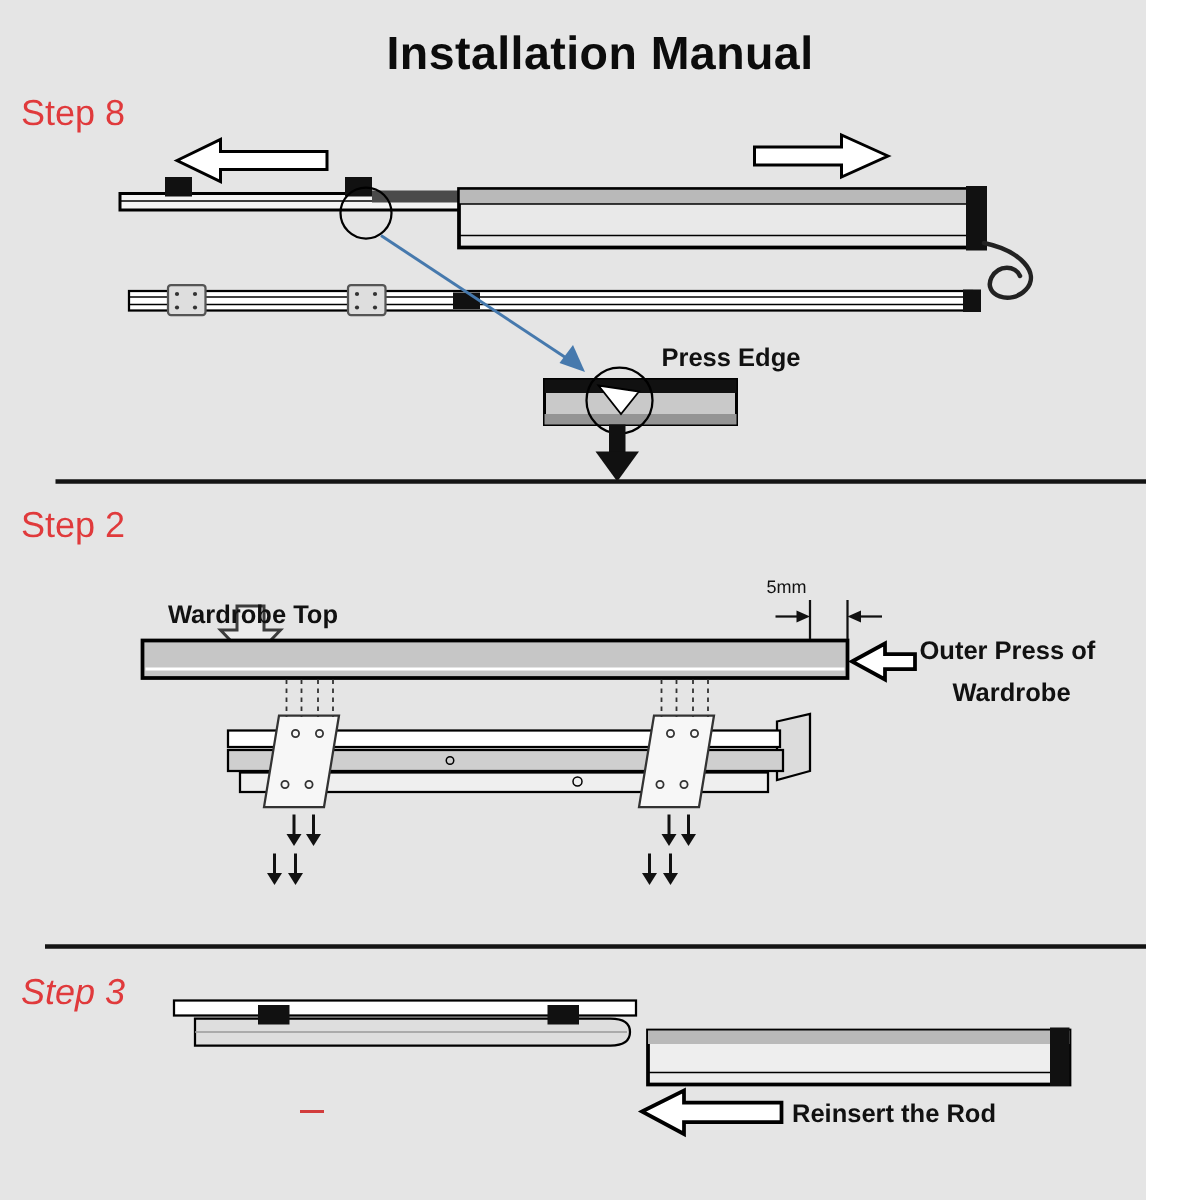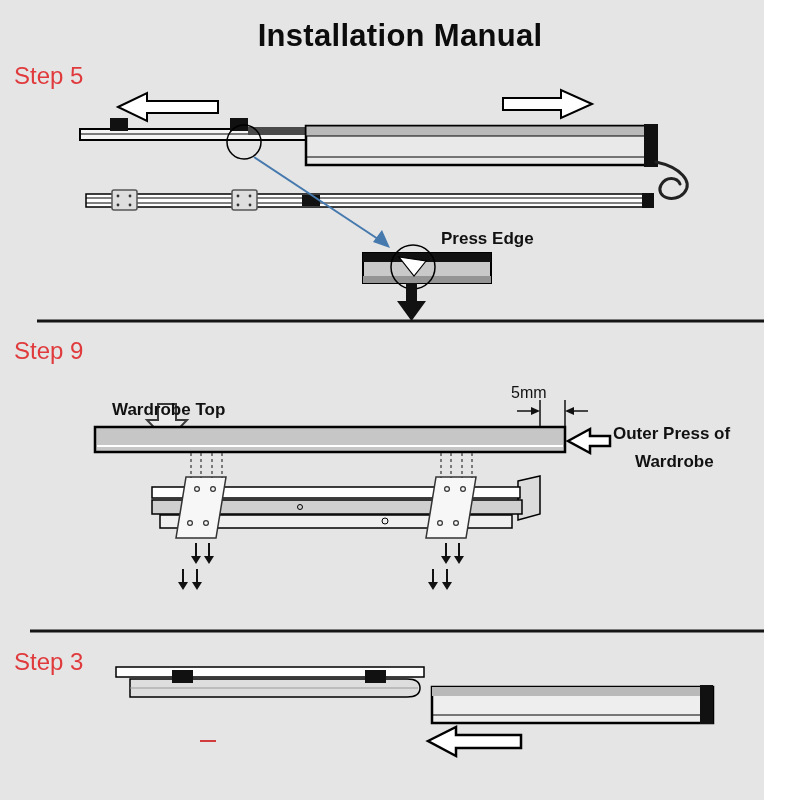--- a/index.html
+++ b/index.html
@@ -3,21 +3,21 @@
 <meta charset="utf-8">
 <style>
   * { margin:0; padding:0; box-sizing:border-box; }
   html,body { background:#ffffff; }
   body { font-family:"Liberation Sans", sans-serif; color:#111; }
   #canvas { position:relative; width:764px; height:800px; background:#e5e5e5; overflow:hidden; }
   .abs { position:absolute; }
   .title { font-size:31px; font-weight:bold; color:#0c0c0c; letter-spacing:.3px; white-space:nowrap; }
   .step-label { font-size:24px; color:#e03a3c; white-space:nowrap; }
   .ann { font-size:17px; font-weight:bold; color:#111; white-space:nowrap; }
-  .dim { font-size:16px; font-weight:normal; color:#111; white-space:nowrap; }
+  .dim { font-size:12px; font-weight:normal; color:#111; white-space:nowrap; }
   svg.layer { position:absolute; left:0; top:0; }
 </style>
 </head>
 <body>
 
 <div id="canvas">
 
   <svg class="layer" width="800" height="800" viewBox="0 0 800 800">
 
     <g>
@@ -160,28 +160,29 @@
       <rect x="700" y="685" width="13" height="39" fill="#111"></rect>
 
       <line x1="200" y1="741" x2="216" y2="741" stroke="#d23c3c" stroke-width="2"></line>
 
       <polygon points="428,741 456,727 456,735 521,735 521,748 456,748 456,756" fill="#ffffff" stroke="#000" stroke-width="2.5"></polygon>
     </g>
   </svg>
 
   <div class="abs title" style="left:0; top:18px; width:800px; text-align:center;">Installation Manual</div>
 
-  <div class="abs step-label" style="left:14px; top:62px;">Step 5</div>
+  <div class="abs step-label" style="left:14px; top:62px;">Step 8</div>
 
   <div class="abs ann" style="left:441px; top:229px;">Press Edge</div>
 
-  <div class="abs step-label" style="left:14px; top:337px;">Step 9</div>
+  <div class="abs step-label" style="left:14px; top:337px;">Step 2</div>
 
   <div class="abs ann" style="left:112px; top:400px;">Wardrobe Top</div>
 
   <div class="abs dim" style="left:511px; top:384px;">5mm</div>
 
   <div class="abs ann" style="left:613px; top:424px;">Outer Press of</div>
   <div class="abs ann" style="left:635px; top:452px;">Wardrobe</div>
 
-  <div class="abs step-label" style="left:14px; top:648px;">Step 3</div>
+  <div class="abs step-label" style="left:14px; top:648px;font-style:italic;">Step 3</div>
 
+  <div class="abs ann" style="left:528px; top:733px;">Reinsert the Rod</div>
 </div>
 
 </body></html>

